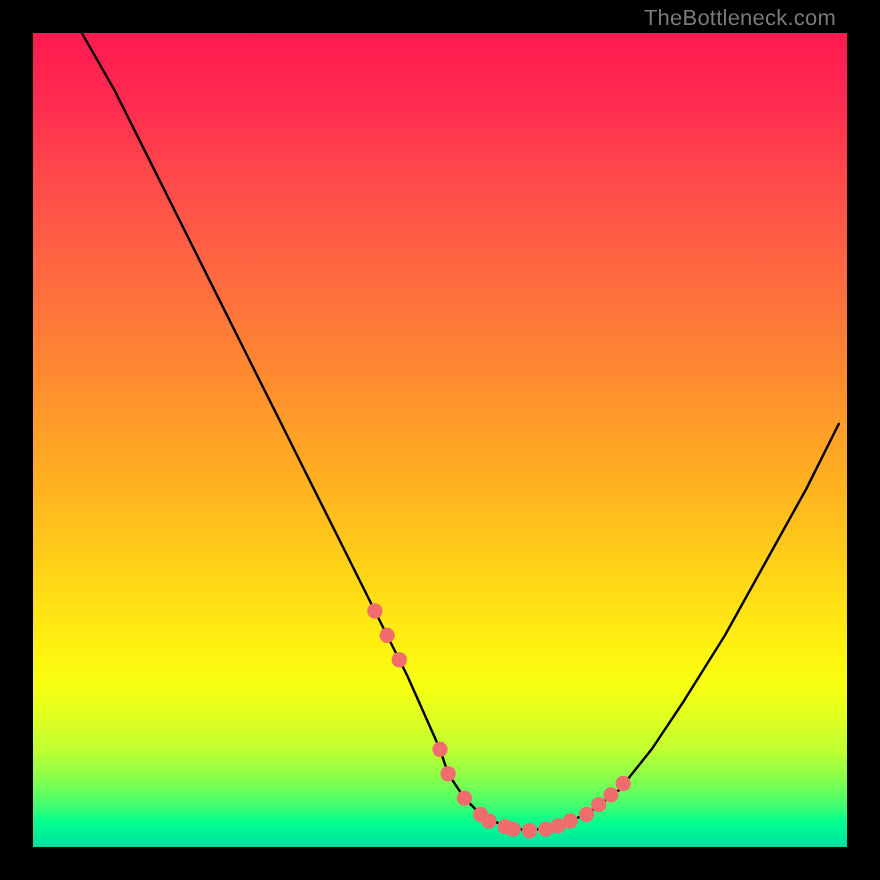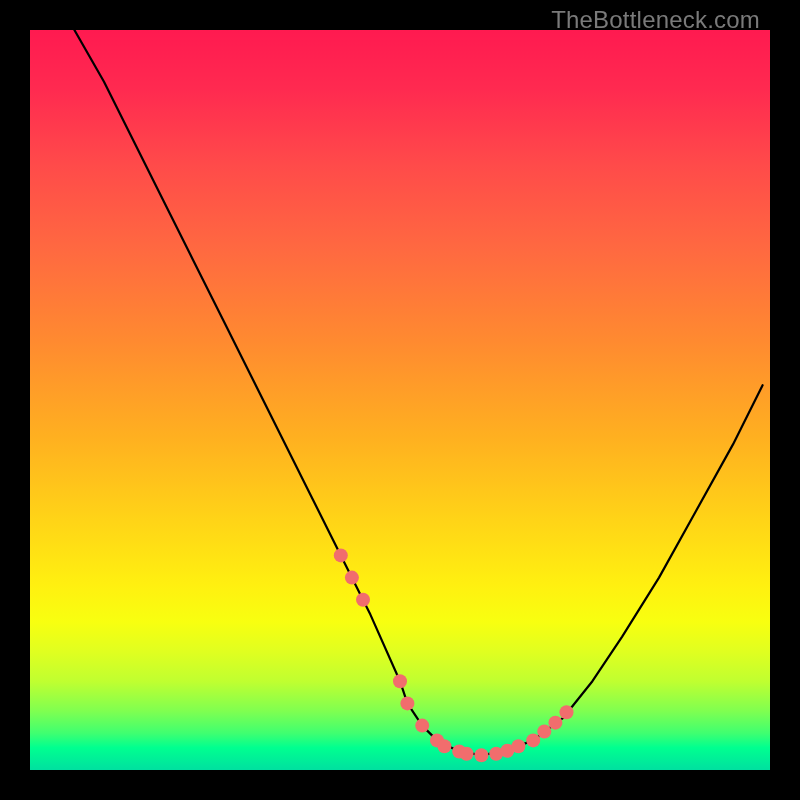--- a/index.html
+++ b/index.html
@@ -33,21 +33,21 @@
       #40ff70 95%,
       #00ff90 97%,
       #00e0a0 100%);
     overflow: hidden;
   }
   .watermark {
     position: absolute;
     top: 6px;
     right: 40px;
     color: #7a7a7a;
-    font-size: 24px;
+    font-size: 20px;
     font-weight: 500;
     letter-spacing: 0.2px;
     z-index: 10;
   }
   svg.plot {
     position: absolute;
     left: 0;
     top: 0;
     width: 740px;
     height: 740px;

